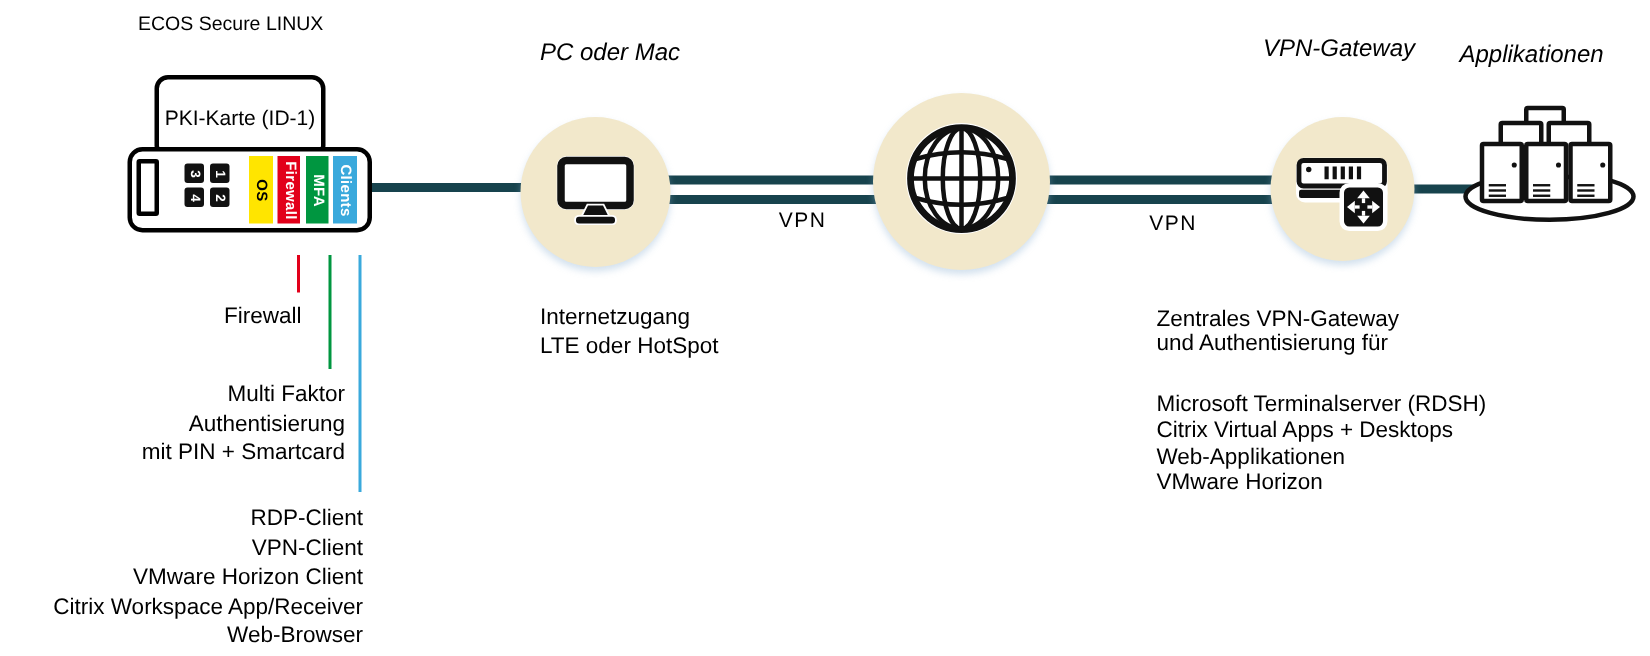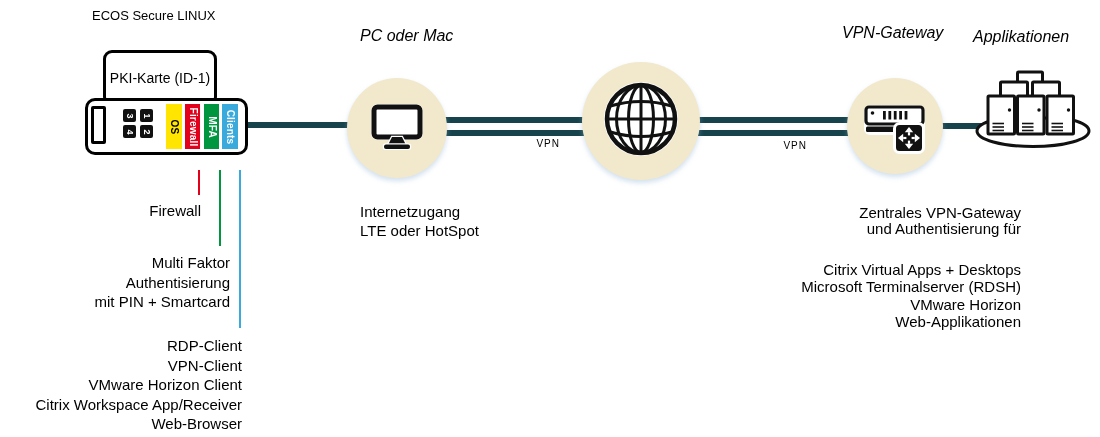--- a/index.html
+++ b/index.html
@@ -33,27 +33,27 @@
   .stripe.os{background:#ffe500;color:#000;}
   .stripe.fw{background:#e2001a;color:#fff;}
   .stripe.mfa{background:#009640;color:#fff;}
   .stripe.cl{background:#3aa9dc;color:#fff;}
 
   
   .vl{position:absolute;width:2px;z-index:1;}
 
   .block{position:absolute;font-size:15px;}
   .right{text-align:right;}
-  .center{text-align:right;}
+  .center{text-align:left;}
   .lh19 div{line-height:19.5px;}
   .lh18 div{line-height:18.6px;}
   .lh17 div{line-height:17.4px;}
   .lh16 div{line-height:16.4px;}
 
-  .vpn{position:absolute;width:50px;text-align:right;font-size:10px;letter-spacing:1px;}
+  .vpn{position:absolute;width:50px;text-align:center;font-size:14px;letter-spacing:1px;}
 </style>
 </head>
 <body>
 
 <div class="stage">
 
   <div class="tline" style="left:244px;top:122px;width:110px"></div>
   <div class="tline" style="left:440px;top:117px;width:152px"></div>
   <div class="tline" style="left:440px;top:130px;width:152px"></div>
   <div class="tline" style="left:692px;top:117px;width:160px"></div>
@@ -167,24 +167,24 @@
         <polygon points="56,33 50.8,28.8 50.8,37.2" fill="#fff"></polygon>
         <rect x="47.6" y="31.9" width="3.2" height="2.2" fill="#fff"></rect>
       </g>
     </svg>
   </div>
   <div class="block center lh16" style="left:771px;top:205px;width:250px">
     <div>Zentrales VPN-Gateway</div>
     <div>und Authentisierung für</div>
   </div>
   <div class="block center lh17" style="left:771px;top:261px;width:250px">
+    <div>Microsoft Terminalserver (RDSH)</div>
     <div>Citrix Virtual Apps + Desktops</div>
-    <div>Microsoft Terminalserver (RDSH)</div>
+    <div>Web-Applikationen</div>
     <div>VMware Horizon</div>
-    <div>Web-Applikationen</div>
   </div>
 
   <div class="heading" style="left:973px;top:28px">Applikationen</div>
   <svg style="position:absolute;left:972px;top:60px;z-index:2" width="120" height="90" viewBox="0 0 120 90">
     <ellipse cx="61" cy="71" rx="56" ry="15.5" fill="#fff" stroke="#111" stroke-width="3"></ellipse>
     <rect x="45.5" y="12" width="25" height="32" rx="1" fill="#fff" stroke="#111" stroke-width="3"></rect>
     <rect x="28.5" y="22" width="27" height="36" rx="1" fill="#fff" stroke="#111" stroke-width="3"></rect>
     <rect x="60.5" y="22" width="27" height="36" rx="1" fill="#fff" stroke="#111" stroke-width="3"></rect>
     <g>
       <rect x="16" y="36" width="26.5" height="38" rx="1" fill="#fff" stroke="#111" stroke-width="3"></rect>

